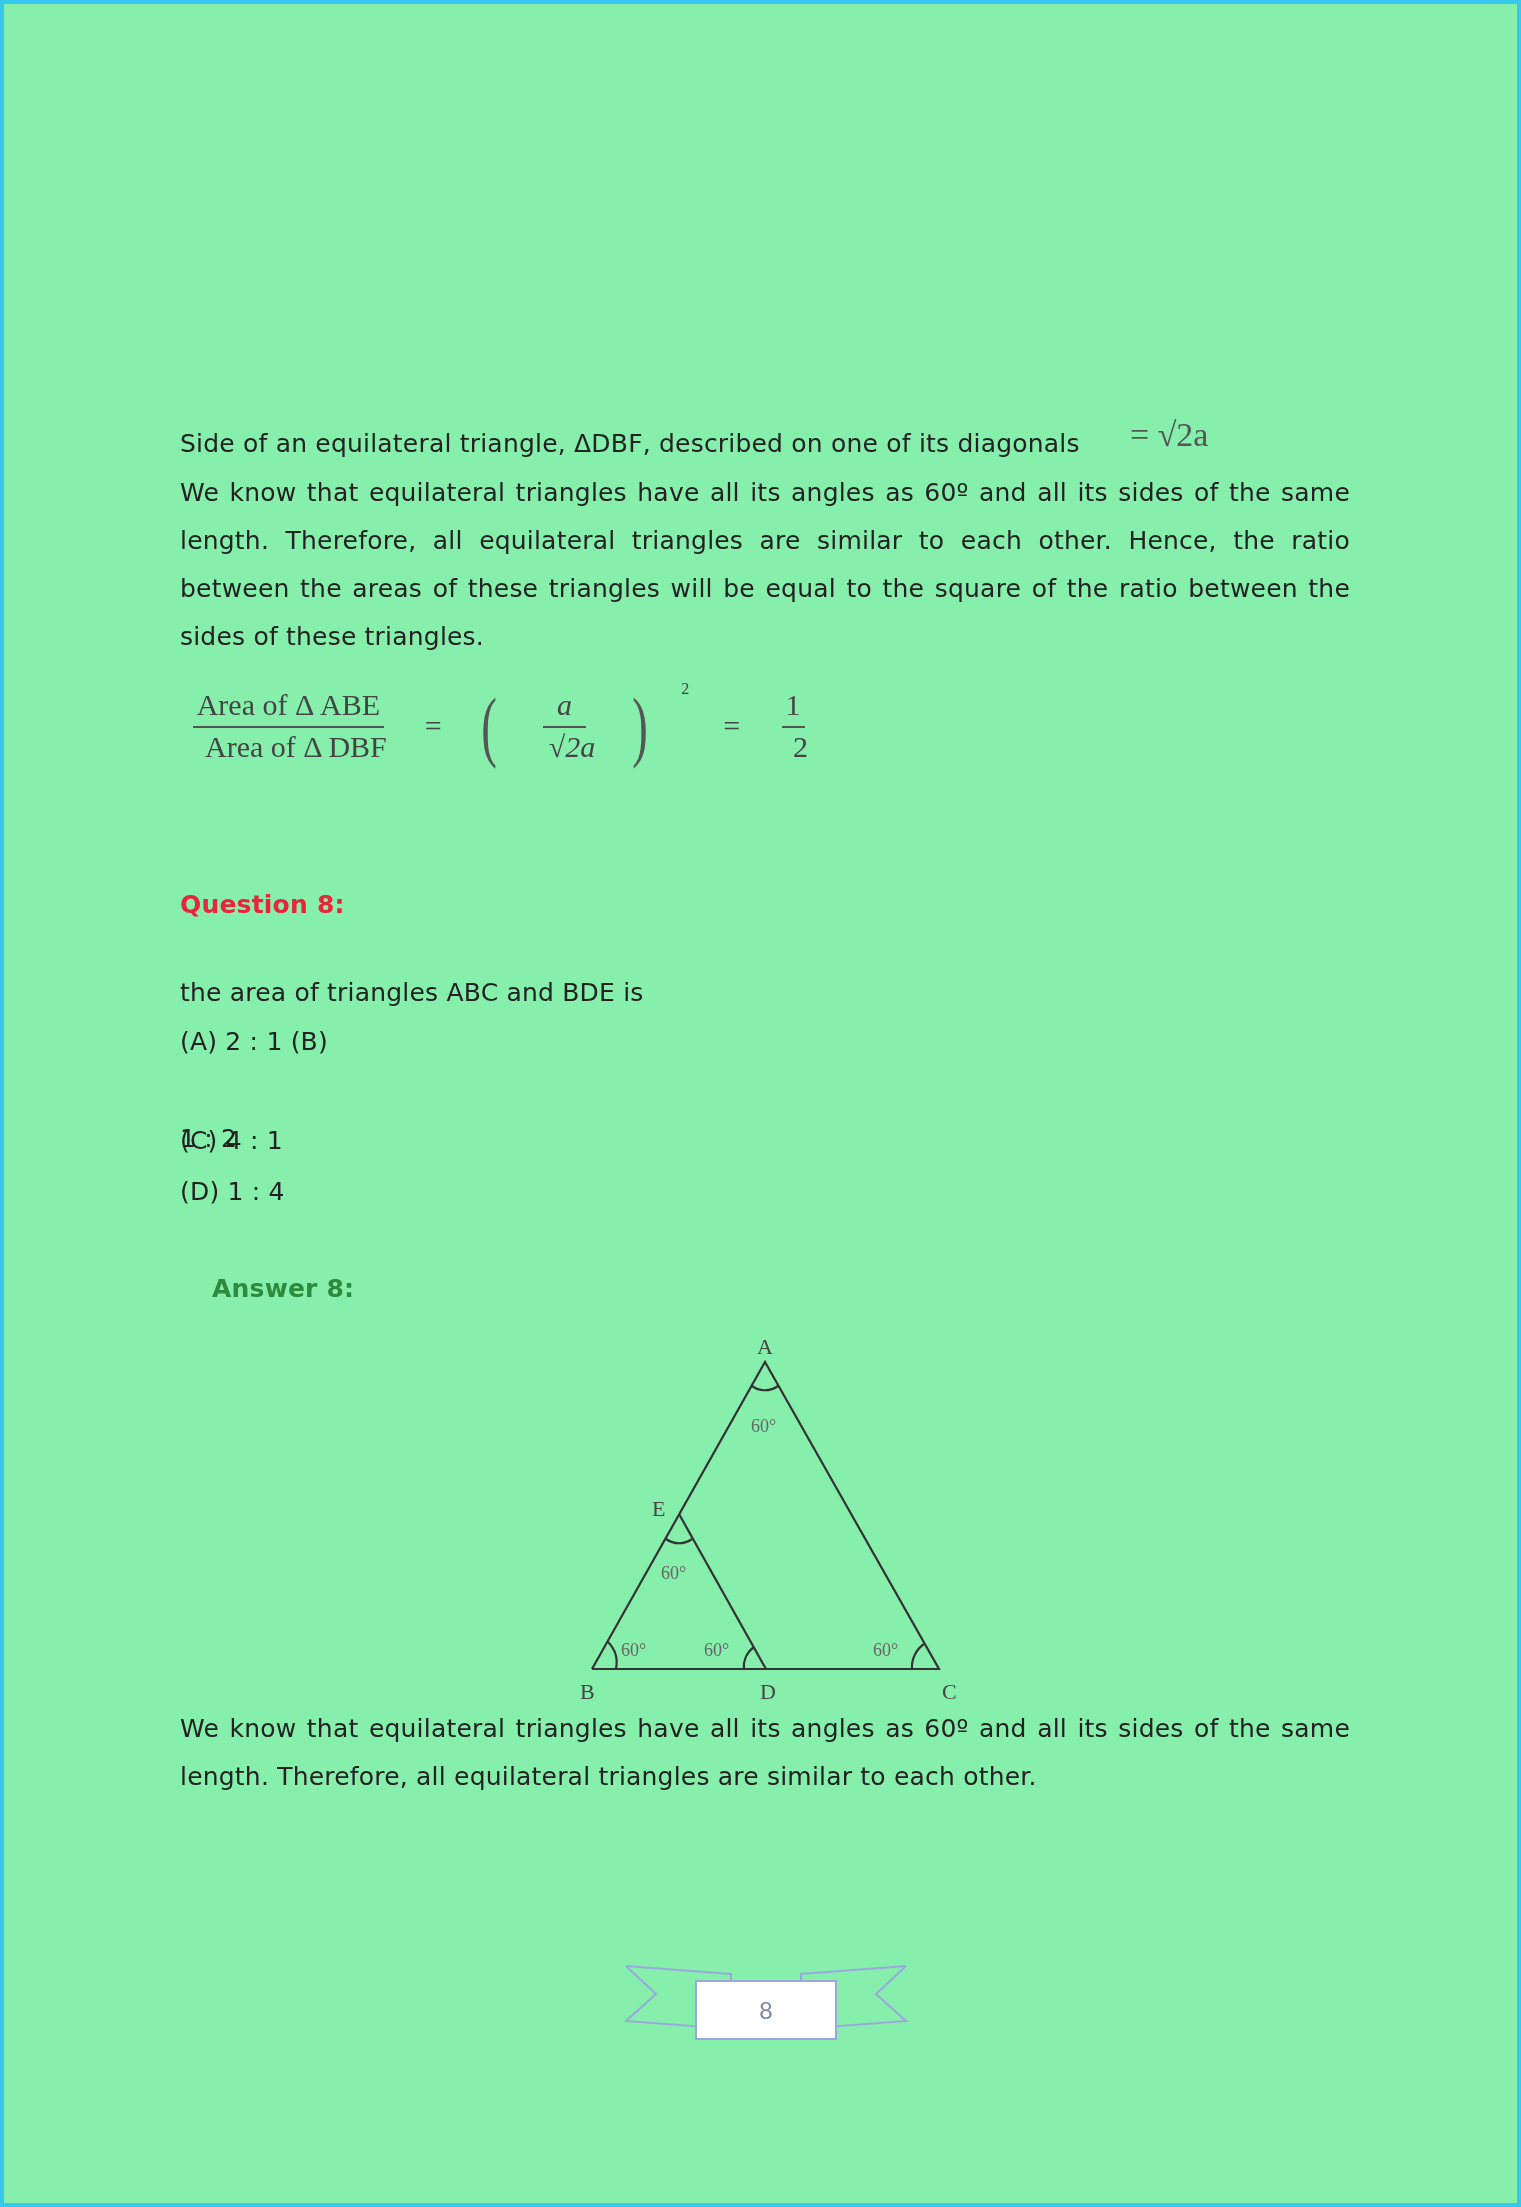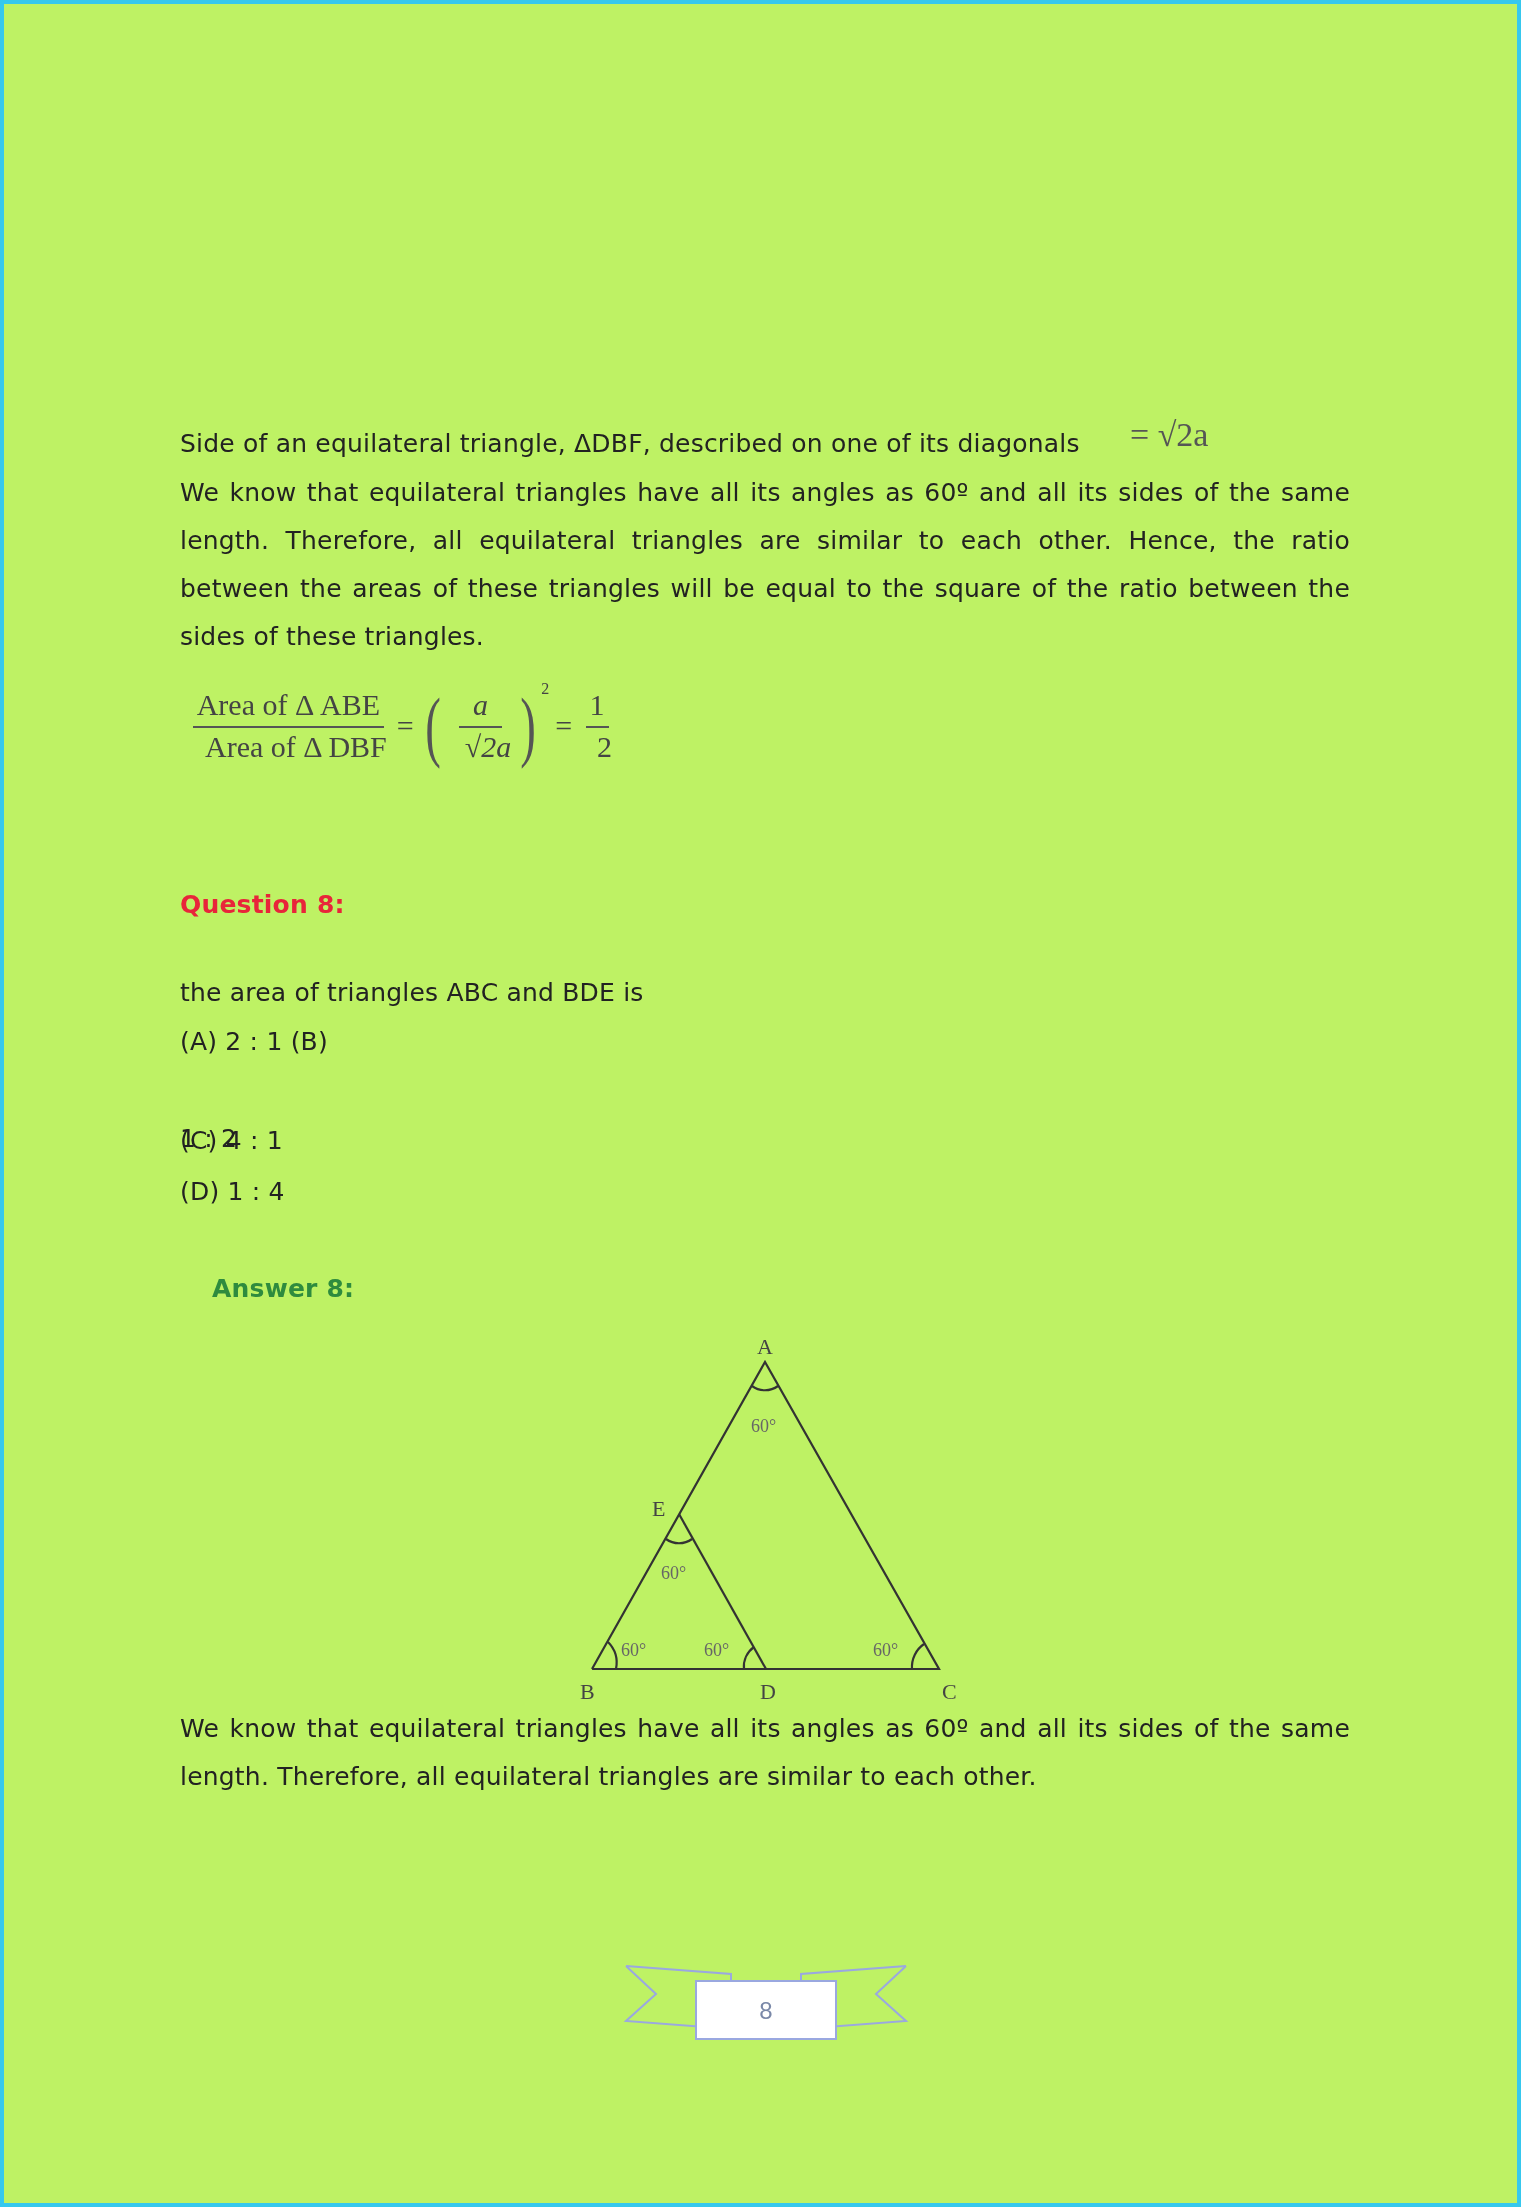--- a/index.html
+++ b/index.html
@@ -1,36 +1,36 @@
 <!DOCTYPE html>
 <html><head>
   <meta charset="utf-8">
   <style>
     html, body { margin: 0; padding: 0; background: #ffffff; }
     body { width: 1521px; height: 2207px; position: relative; overflow: hidden; }
     .page {
       position: absolute; left: 0; top: 0; width: 1521px; height: 2207px;
-      box-sizing: border-box; border: 4px solid #36c8ee; background: #bef264;
+      box-sizing: border-box; border: 4px solid #36c8ee; background: #86efac;
     }
     .txt {
       position: absolute; left: 176px;
       font-family: "DejaVu Sans", sans-serif; font-size: 25px; color: #222;
       white-space: nowrap; letter-spacing: 0.2px;
     }
     .just { width: 1170px; text-align: justify; text-align-last: justify; white-space: normal; }
     .heading-q { color: #e8253a; font-weight: bold; font-size: 25px; margin-top: 8px; }
     .heading-a { color: #2e8b3e; font-weight: bold; font-size: 25px; }
     .inline-math {
       position: absolute; left: 1126px; top: 412px;
       font-family: "Liberation Serif", serif; font-size: 34px; color: #555;
     }
     .formula {
       position: absolute; left: 182px; top: 672px; height: 100px;
       display: flex; align-items: center;
-      font-family: "Liberation Serif", serif; font-size: 30px; color: #444;
+      font-family: "Liberation Serif", serif; font-size: 30px; color: #444; gap: 28px;
     }
     .frac { display: inline-flex; flex-direction: column; align-items: center; }
     .frac .num { padding: 0 4px 4px; border-bottom: 2px solid #555; }
     .frac .den { padding: 2px 4px 0; margin-left: 15px; }
     .paren { font-size: 78px; font-weight: 100; line-height: 1; color: #555; transform: scaleX(0.6); display: inline-block; }
     .sup { font-size: 16px; align-self: flex-start; margin-top: 4px; }
     .eq { margin: 0 6px; }
     .figure { position: absolute; left: 560px; top: 1320px; }
     .banner { position: absolute; left: 612px; top: 1940px; }
   </style>

